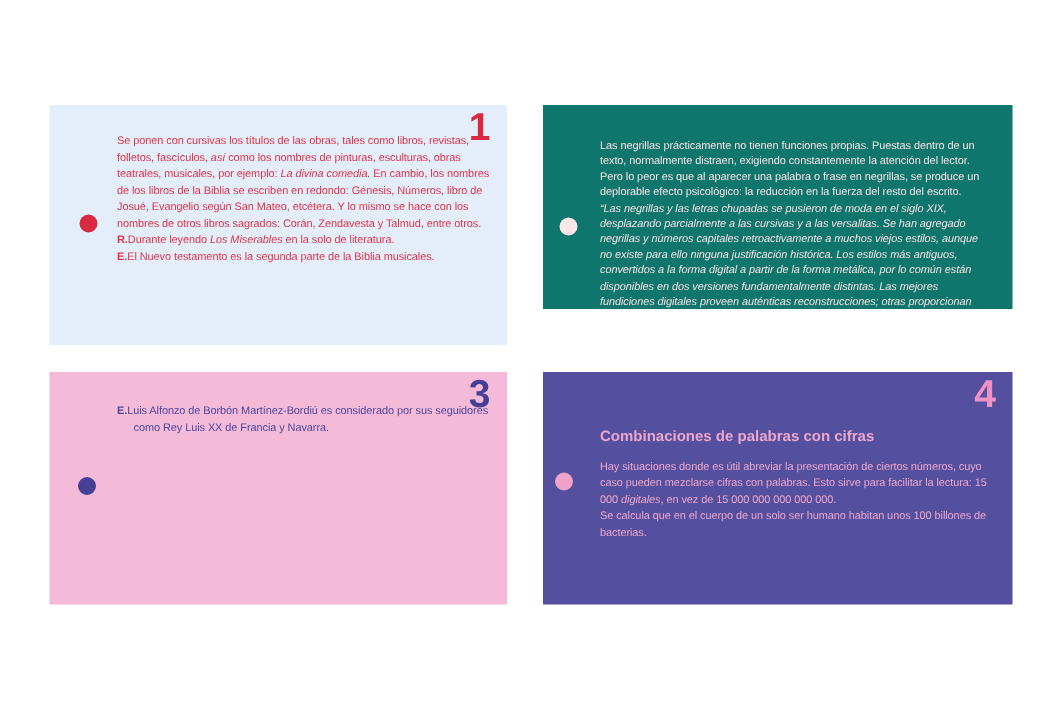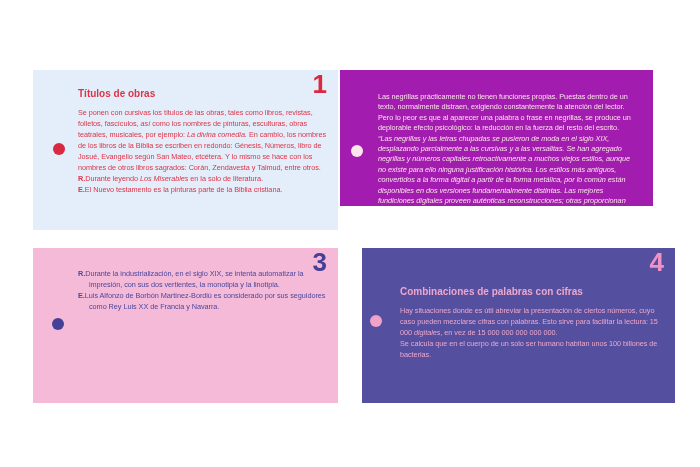--- a/index.html
+++ b/index.html
@@ -2,21 +2,21 @@
 <html><head>
 <meta charset="utf-8">
 <style>
   html,body { margin:0; padding:0; background:#ffffff; }
   .canvas {
     position:relative; width:700px; height:467px; background:#ffffff;
     font-family:"Liberation Sans", sans-serif; overflow:hidden;
   }
   .card { position:absolute; overflow:hidden; }
   #card1 { left:33px;  top:70px;  width:305px; height:160px; background:#e3eefa; color:#de3448; }
-  #card2 { left:340px; top:70px;  width:313px; height:136px; background:#a21caf; color:#f8e2e6; }
+  #card2 { left:362px; top:70px;  width:313px; height:136px; background:#0f766e; color:#f8e2e6; }
   #card3 { left:33px;  top:248px; width:305px; height:155px; background:#f4bad8; color:#4c489c; }
   #card4 { left:362px; top:248px; width:313px; height:155px; background:#544f9e; color:#eda7cc; }
 
   .num { position:absolute; top:1px; right:11px; font-size:26px; font-weight:700; line-height:26px; }
   #card1 .num { color:#d92940; }
   #card3 .num { color:#453f96; }
   #card4 .num { color:#ef93c6; }
 
   .dot { position:absolute; width:12px; height:12px; border-radius:50%; }
   #card1 .dot { left:20px; top:73px; background:#d92940; }
@@ -41,40 +41,38 @@
 </style>
 </head>
 <body>
 
 <div class="canvas">
 
   <section class="card" id="card1">
     <div class="num">1</div>
     <span class="dot"></span>
     <div class="content">
-      <h2 class="card-title">Títulos de obras</h2>
       <p class="body"><span>Se ponen con cursivas los títulos de las obras, tales como libros, revistas, folletos, fascículos, </span><span class="it">así</span><span> como los nombres de pinturas, esculturas, obras teatrales, musicales, por ejemplo: </span><span class="it">La divina comedia.</span><span> En cambio, los nombres de los libros de la Biblia se escriben en redondo: Génesis, Números, libro de Josué, Evangelio según San Mateo, etcétera. Y lo mismo se hace con los nombres de otros libros sagrados: Corán, Zendavesta y Talmud, entre otros.</span></p>
       <p class="ex"><span class="px">R.</span><span><span>Durante leyendo </span><span class="it">Los Miserables</span><span> en la solo de literatura.</span></span></p>
-      <p class="ex"><span class="px">E.</span><span><span>El Nuevo testamento es la pinturas parte de la Biblia cristiana.</span></span></p>
+      <p class="ex"><span class="px">E.</span><span><span>El Nuevo testamento es la segunda parte de la Biblia musicales.</span></span></p>
     </div>
   </section>
 
   <section class="card" id="card2">
     <span class="dot"></span>
     <div class="content">
       <p class="body"><span>Las negrillas prácticamente no tienen funciones propias. Puestas dentro de un texto, normalmente distraen, exigiendo constantemente la atención del lector. Pero lo peor es que al aparecer una palabra o frase en negrillas, se produce un deplorable efecto psicológico: la reducción en la fuerza del resto del escrito.</span></p>
       <p class="quote"><span class="it">“Las negrillas y las letras chupadas se pusieron de moda en el siglo XIX, desplazando parcialmente a las cursivas y a las versalitas. Se han agregado negrillas y números capitales retroactivamente a muchos viejos estilos, aunque no existe para ello ninguna justificación histórica. Los estilos más antiguos, convertidos a la forma digital a partir de la forma metálica, por lo común están disponibles en dos versiones fundamentalmente distintas. Las mejores fundiciones digitales proveen auténticas reconstrucciones; otras proporcionan fuentes sin versalitas, números elzevirianos ni otros componentes esenciales. En lugar de estas, usualmente lastran la fuente con una negrilla ilegítima.”</span></p>
     </div>
   </section>
 
   <section class="card" id="card3">
     <div class="num">3</div>
     <span class="dot"></span>
     <div class="content">
-      <p class="ex"><span class="px">R.</span><span><span>Durante la industrialización, en el siglo XIX, se intenta automatizar la impresión, con sus dos vertientes, la monotipia y la linotipia.</span></span></p>
       <p class="ex"><span class="px">E.</span><span><span>Luis Alfonzo de Borbón Martínez-Bordiú es considerado por sus seguidores como Rey Luis XX de Francia y Navarra.</span></span></p>
     </div>
   </section>
 
   <section class="card" id="card4">
     <div class="num">4</div>
     <span class="dot"></span>
     <div class="content">
       <h2 class="card-title">Combinaciones de palabras con cifras</h2>
       <p class="body"><span>Hay situaciones donde es útil abreviar la presentación de ciertos números, cuyo caso pueden mezclarse cifras con palabras. Esto sirve para facilitar la lectura: 15 000 </span><span class="it">digitales</span><span>, en vez de 15 000 000 000 000 000.</span></p>

